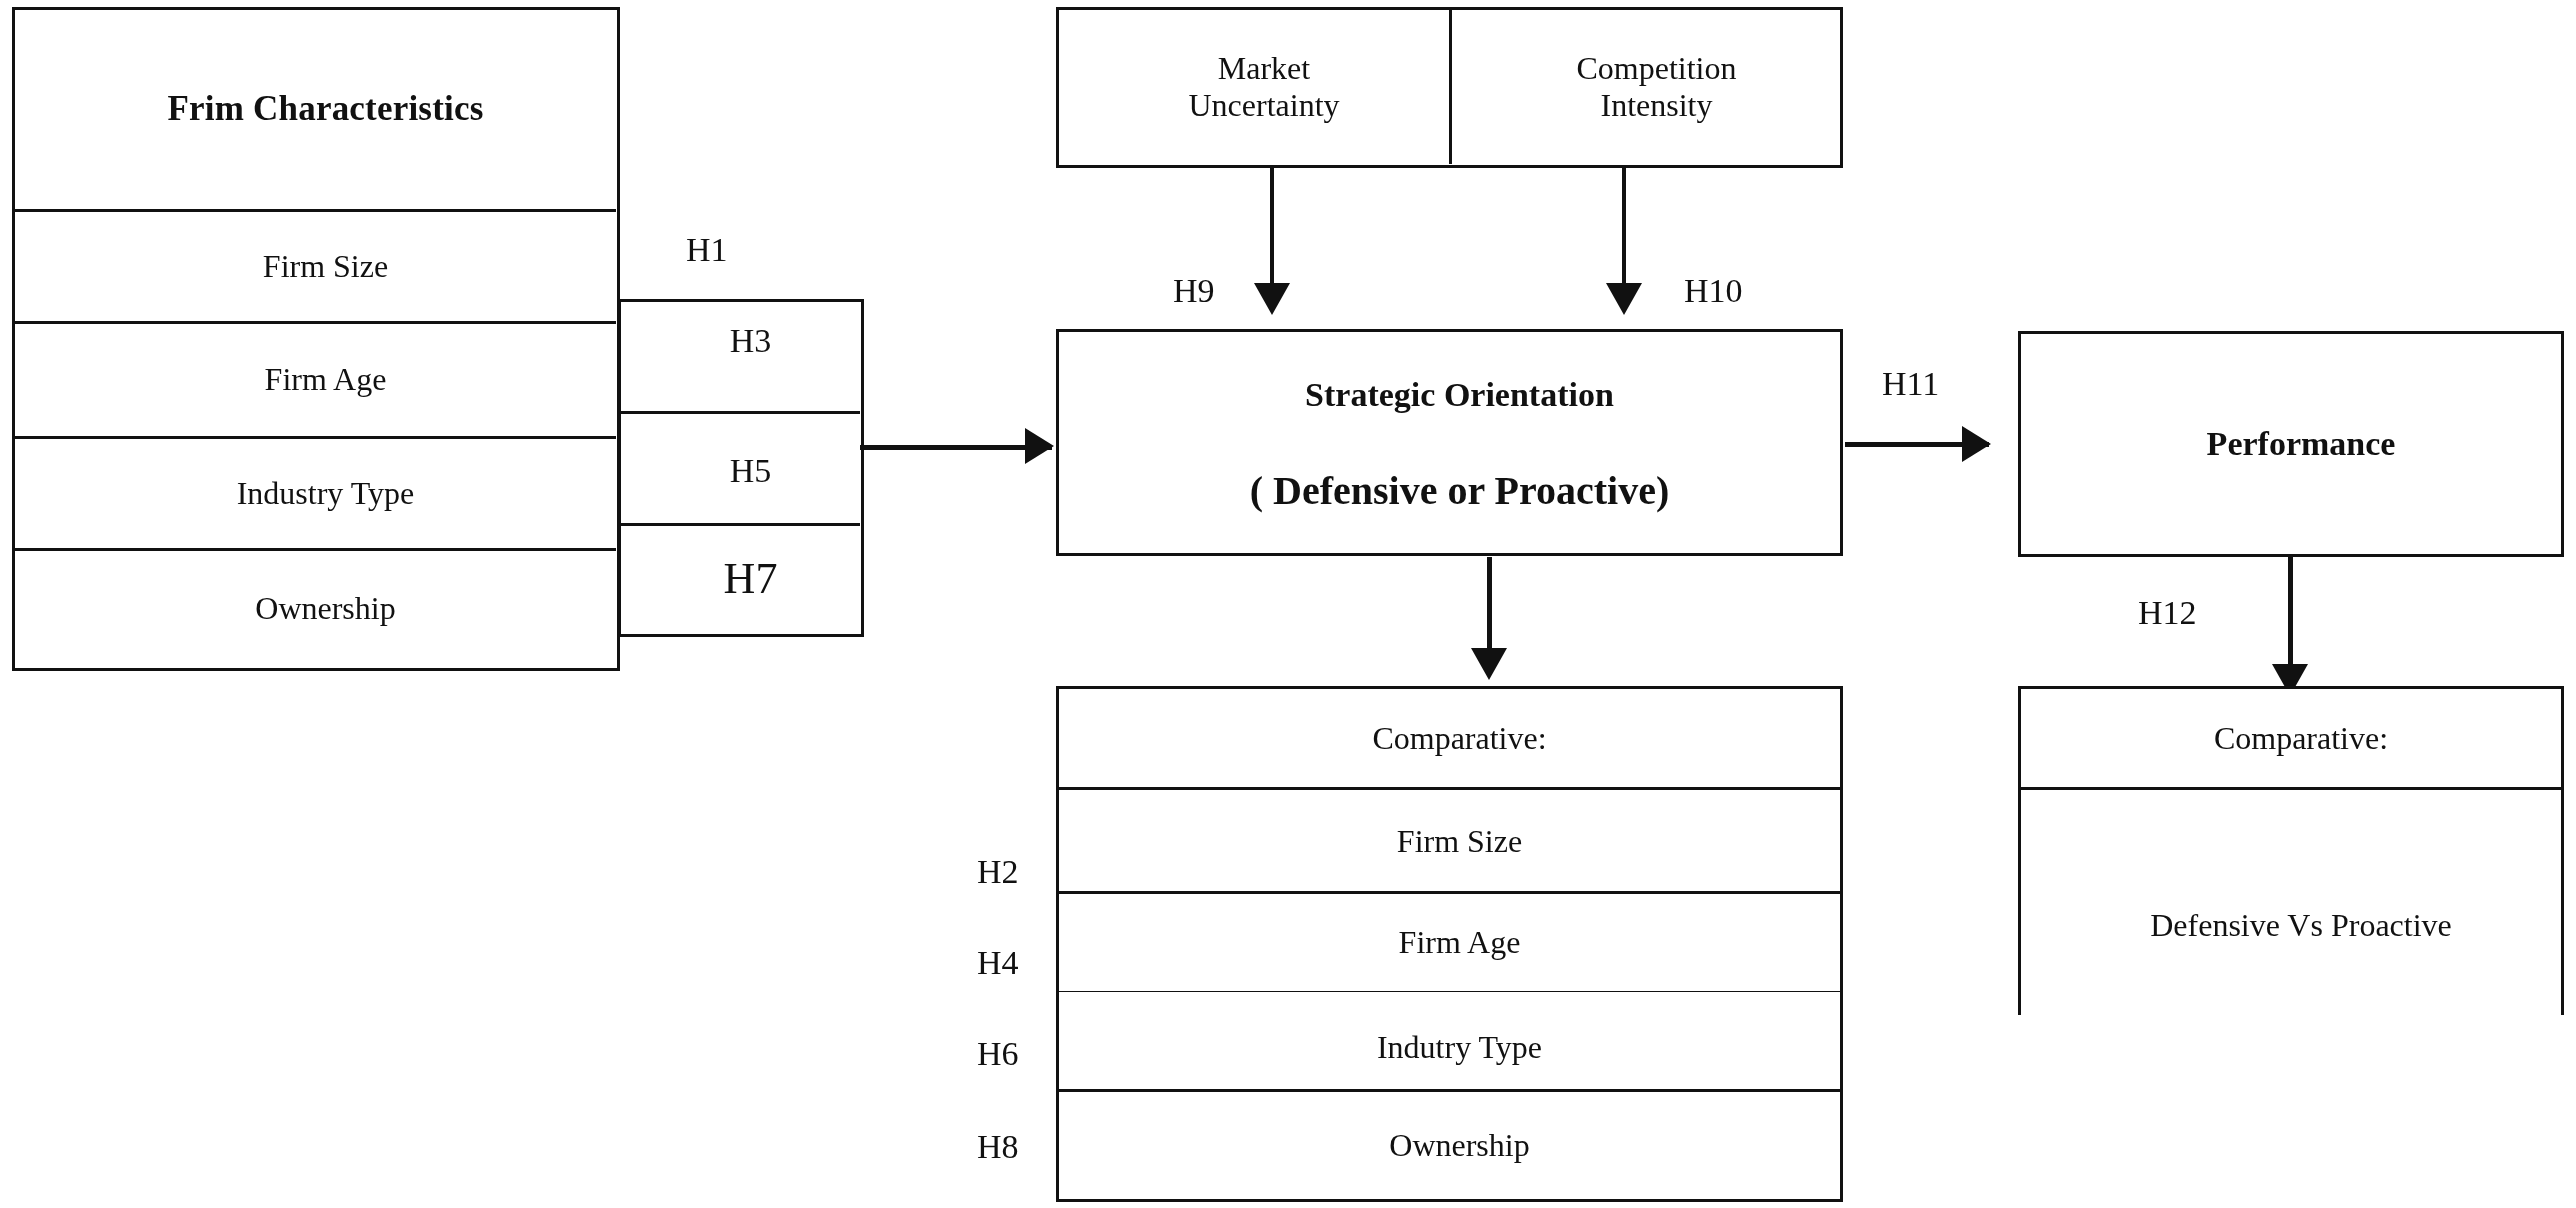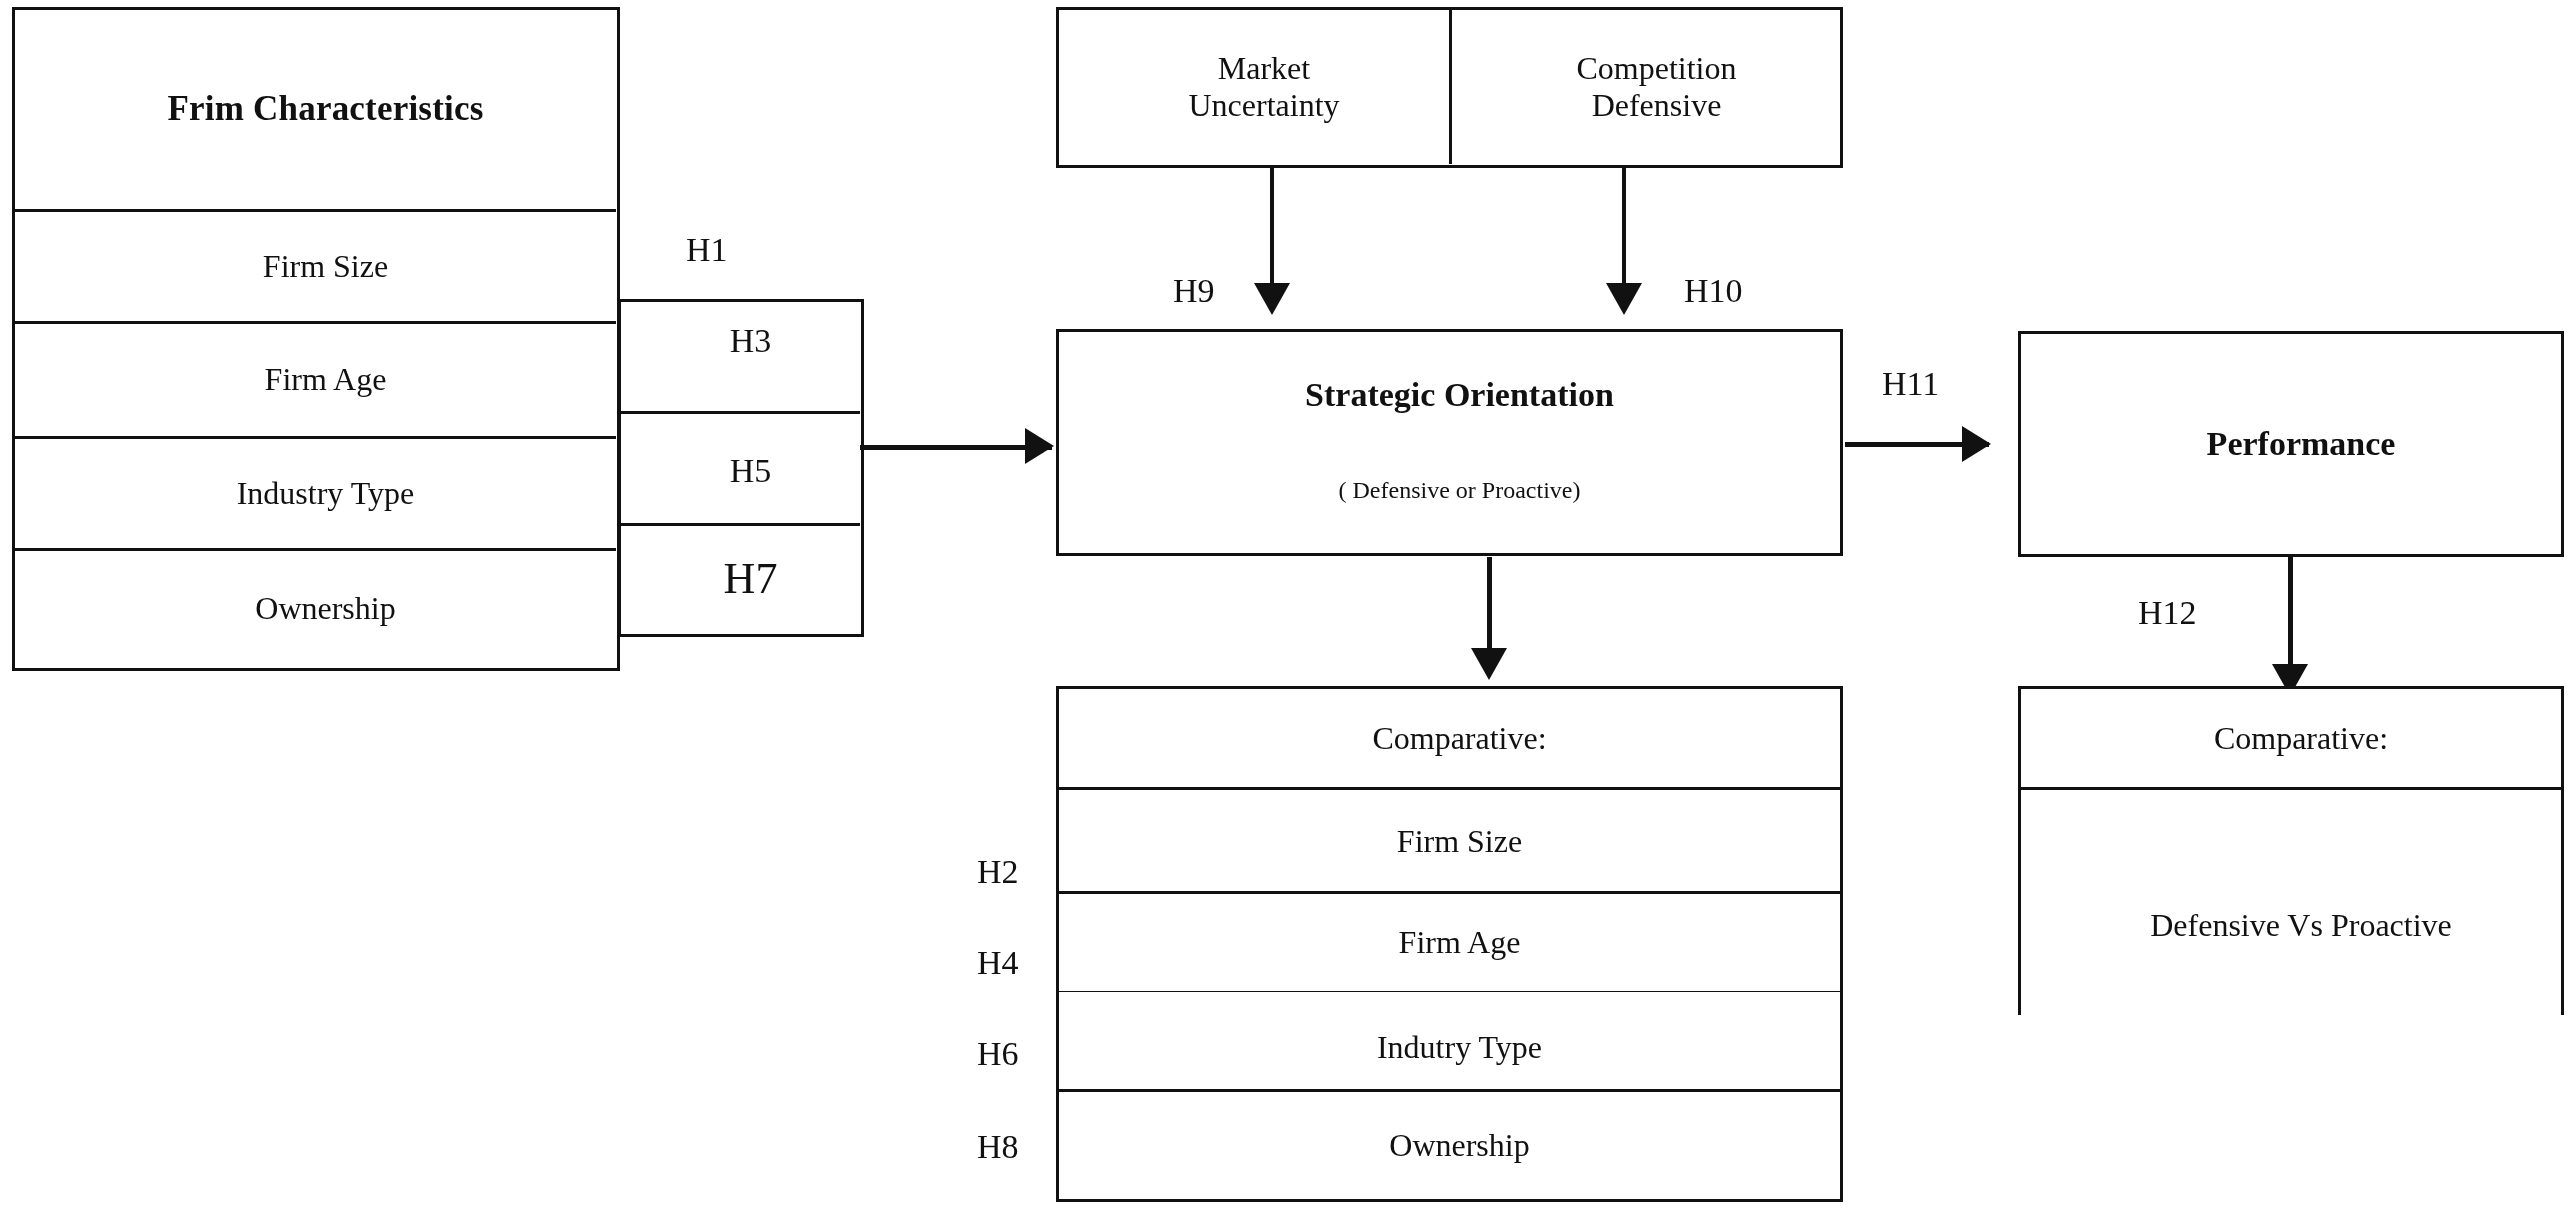--- a/index.html
+++ b/index.html
@@ -50,22 +50,22 @@
   }
   .t-row {
     font-size: 32px;
     font-weight: normal;
   }
   .t-center-title {
     font-size: 34px;
     font-weight: bold;
   }
   .t-center-sub {
-    font-size: 24px;
-    font-weight: normal;
+    font-size: 40px;
+    font-weight: bold;
   }
   .t-hyp {
     position: absolute;
     font-size: 34px;
     font-weight: normal;
     white-space: nowrap;
     color: #111111;
   }
 
   
@@ -133,21 +133,21 @@
   <div class="arrow-right" style="left:1025px; top:428px;"></div>
 
   <div class="box" style="left:1056px; top:6.8px; width:787px; height:161px;">
     <div class="cell" style="left:0; top:0; width:390px; height:154px; flex-direction:column;">
       <span class="t-row">Market</span>
       <span class="t-row">Uncertainty</span>
     </div>
     <div class="divider" style="left:390px; top:0; width:3.4px; height:154px;"></div>
     <div class="cell" style="left:394px; top:0; width:387px; height:154px; flex-direction:column;">
       <span class="t-row">Competition</span>
-      <span class="t-row">Defensive</span>
+      <span class="t-row">Intensity</span>
     </div>
   </div>
 
   <div class="vline" style="left:1270px; top:168px; width:4.2px; height:119px;"></div>
   <div class="arrow-down" style="left:1254px; top:283px;"></div>
   <div class="t-hyp" style="left:1173px; top:272px;">H9</div>
 
   <div class="vline" style="left:1622px; top:168px; width:4.2px; height:119px;"></div>
   <div class="arrow-down" style="left:1606px; top:283px;"></div>
   <div class="t-hyp" style="left:1684px; top:272px;">H10</div>

